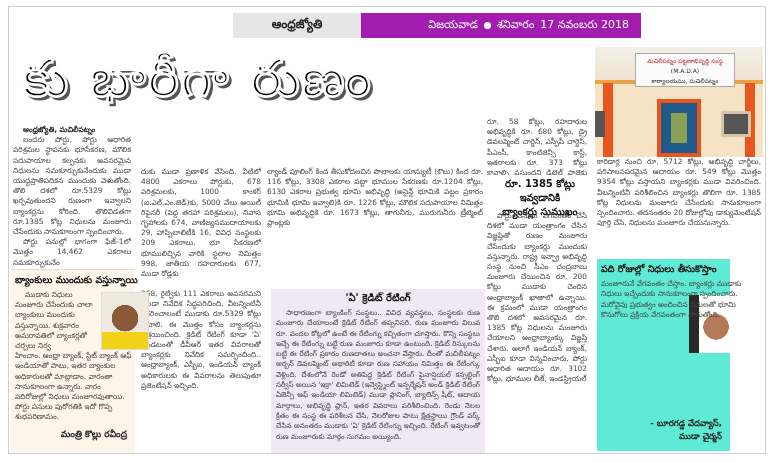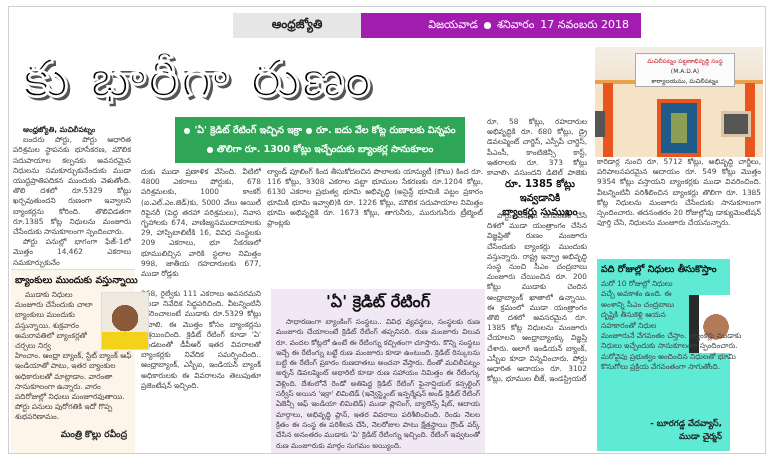--- a/index.html
+++ b/index.html
@@ -48,21 +48,21 @@
 
   .box-banks { position: absolute; left: 2px; top: 262px; width: 124px; height: 186px; background: #fdf4ea; border-top: 1px solid #e9d9c6; }
   .box-banks-title { font-size: 9.5px; font-weight: bold; color: #111; padding: 4px 2px 2px 4px; white-space: nowrap; }
   .box-banks-body { position: absolute; left: 4px; top: 20px; width: 118px; font-size: 7.4px; line-height: 10.2px; color: #444; }
   .wrap-text { width: 58px; text-indent: 10px; }
   .photo-minister { position: absolute; left: 90px; top: 22px; width: 48px; height: 58px; background: radial-gradient(circle at 50% 45%, #8a5a3a 0 34%, transparent 35%), linear-gradient(#efe9df 0 70%, #f3d21a 70%); border: 1px solid #ddd; }
   .hair { position: absolute; left: 96px; top: 24px; width: 36px; height: 18px; background: #1b1b1b; border-radius: 18px 18px 4px 4px; }
   .box-banks-sign { position: absolute; right: 8px; bottom: 14px; font-size: 9px; font-weight: bold; color: #222; }
 
   .box-credit { position: absolute; left: 262px; top: 282px; width: 214px; height: 164px; background: #f0e9f5; }
-  .box-credit-title { text-align: center; font-size: 16px; font-weight: bold; color: #111; padding-top: 3px; }
+  .box-credit-title { text-align: center; font-size: 10px; font-weight: bold; color: #111; padding-top: 3px; }
   .box-credit-body { padding: 2px 5px 0 5px; font-size: 7.2px; line-height: 10.3px; color: #444; text-align: justify; }
   .box-credit-body p { text-indent: 10px; }
 
   .box-quote { position: absolute; left: 588px; top: 252px; width: 133px; height: 192px; background: #5eead4; }
   .box-quote-title { font-size: 9.5px; font-weight: bold; color: #111; padding: 4px 4px 2px 4px; white-space: nowrap; }
   .box-quote-body { position: absolute; left: 4px; top: 20px; width: 156px; font-size: 7.4px; line-height: 10.4px; color: #444; }
   .wrap-q { width: 82px; }
   .photo-chairman { position: absolute; left: 92px; top: 36px; width: 52px; height: 58px; background: radial-gradient(circle at 52% 55%, #b37a5a 0 30%, transparent 31%), linear-gradient(90deg, #2a2a2a 0 20%, #fff 20%); }
   .box-quote-sign { position: absolute; right: 8px; bottom: 8px; text-align: right; font-size: 8.5px; font-weight: bold; color: #222; line-height: 13px; }
 </style>
@@ -93,32 +93,20 @@
       <div class="sub">(M.A.D.A)</div>
       <div class="sub">కార్యాలయము, మచిలీపట్నం</div>
     </div>
     <div class="office-window-l"></div>
     <div class="office-door">
         <div class="office-door-inner"></div>
       </div>
     <div class="office-window"></div>
   </div>
 
-  <div class="banner">
-    <div class="banner-line">
-      <span class="bullet"></span>
-      <span>'ఏ' క్రెడిట్ రేటింగ్ ఇచ్చిన ఇక్రా</span>
-      <span class="bullet"></span>
-      <span>రూ. ఐదు వేల కోట్ల రుణాలకు విన్నపం</span>
-    </div>
-    <div class="banner-line">
-      <span class="bullet"></span>
-      <span>తొలిగా రూ. 1300 కోట్లు ఇచ్చేందుకు బ్యాంకర్ల సానుకూలం</span>
-    </div>
-  </div>
 
   <div class="col col-left">
     <p class="dateline-lead">ఆంధ్రజ్యోతి, మచిలీపట్నం</p>
     <p>బందరు పోర్టు, పోర్టు ఆధారిత పరిశ్రమల స్థాపనకు భూసేకరణ, మౌలిక సదుపాయాల కల్పనకు అవసరమైన నిధులను సమకూర్చుకునేందుకు ముడా యుద్ధప్రాతిపదికన ముందుకు వెళుతోంది. తొలి దశలో రూ.5329 కోట్లు ఖర్చవుతుందని రుణంగా ఇవ్వాలని బ్యాంకర్లను కోరింది. తొలివిడతగా రూ.1385 కోట్ల నిధులను మంజూరు చేసేందుకు సానుకూలంగా స్పందించారు.</p>
     <p>పోర్టు పనుల్లో భాగంగా ఫేజ్-1లో మొత్తం 14,462 ఎకరాలు సమకూర్చుకునేం</p>
   </div>
 
   <div class="col col-mid1">
     <div>దుకు ముడా ప్రణాళిక వేసింది. వీటిలో 4800 ఎకరాలు పోర్టుకు, 678 పరిశ్రమలకు, 1000 కాంకర్ (ఐ.ఎల్.ఎం.జెడ్)కు, 5000 వేలు ఆయిల్ రిఫైనరీ (పెద్ద తరహా పరిశ్రమలు), నివాస గృహాలకు 674, వాణిజ్యసముదాయాలకు 29, హాస్పిటాలిటీకి 16, వివిధ సంస్థలకు 209 ఎకరాలు, భూ సేకరణలో భూములిచ్చిన వారికి స్థలాల నిమిత్తం 998, జాతీయ రహదారులకు 677, ముడా రోడ్లకు</div>
   </div>
@@ -162,21 +150,20 @@
     <div class="box-credit-title">'ఏ' క్రెడిట్ రేటింగ్</div>
     <div class="box-credit-body">
       <p>సాధారణంగా బ్యాంకింగ్ సంస్థలు.. వివిధ వ్యవస్థలు, సంస్థలకు రుణ మంజూరు చేయాలంటే క్రెడిట్ రేటింగ్ తప్పనిసరి. రుణ మంజూరు విలువ రూ. వందల కోట్లలో ఉంటే ఈ రేటింగ్ను కచ్చితంగా చూస్తారు. కొన్ని సంస్థలు ఇచ్చే ఈ రేటింగ్ను బట్టే రుణ మంజూరు కూడా ఉంటుంది. క్రెడిట్ రిస్కులను బట్టి ఈ రేటింగ్ ప్రకారం రుణదాతలు అంచనా వేస్తారు. దీంతో మచిలీపట్నం అర్బన్ డెవలప్మెంట్ అథారిటీ కూడా రుణ సహాయం నిమిత్తం ఈ రేటింగ్కు వెళ్లింది. దేశంలోనే రెండో అతిపెద్ద క్రెడిట్ రేటింగ్ ఫైనాన్షియల్ కన్సల్టింగ్ సర్వీస్ అయిన 'ఇక్రా' లిమిటెడ్ (ఇన్వెస్ట్మెంట్ ఇన్ఫర్మేషన్ అండ్ క్రెడిట్ రేటింగ్ ఏజెన్సీ ఆఫ్ ఇండియా లిమిటెడ్) ముడా ప్లానింగ్, బ్యాలెన్స్ షీట్, ఆదాయ మార్గాలు, అభివృద్ధి ప్లాన్, ఇతర వివరాలు పరిశీలించింది. రెండు నెలల క్రితం ఈ సంస్థ ఈ పరిశీలన చేసి, నెలరోజుల పాటు క్షేత్రస్థాయి గ్రౌండ్ వర్క్ చేసిన అనంతరం ముడాకు 'ఏ' క్రెడిట్ రేటింగ్ను ఇచ్చింది. రేటింగ్ ఇవ్వటంతో రుణ మంజూరుకు మార్గం సుగమం అయ్యింది.</p>
     </div>
   </div>
 
   <div class="box-quote">
     <div class="box-quote-title">పది రోజుల్లో నిధులు తీసుకొస్తాం</div>
     <div class="photo-chairman"></div>
     <div class="box-quote-body">
-      <div class="wrap-q">మరో 10 రోజుల్లో నిధులు వచ్చే అవకాశం ఉంది. ఈ అంశాన్ని సీఎం చంద్రబాబు దృష్టికి తీసుకెళ్లి ఆయన సహకారంతో నిధుల</div>
       <div>మంజూరునే వేగవంతం చేస్తాం. బ్యాంకర్లు ముడాకు నిధులు ఇచ్చేందుకు సానుకూలంగా స్పందించారు. మరోవైపు ప్రభుత్వం అందించిన నిధులతో భూమి కొనుగోలు ప్రక్రియ వేగవంతంగా సాగుతోంది.</div>
     </div>
     <div class="box-quote-sign">
       <div>- బూరగడ్డ వేదవ్యాస్,</div>
       <div>ముడా చైర్మన్</div>
     </div>
   </div>
 
 </div>
 

